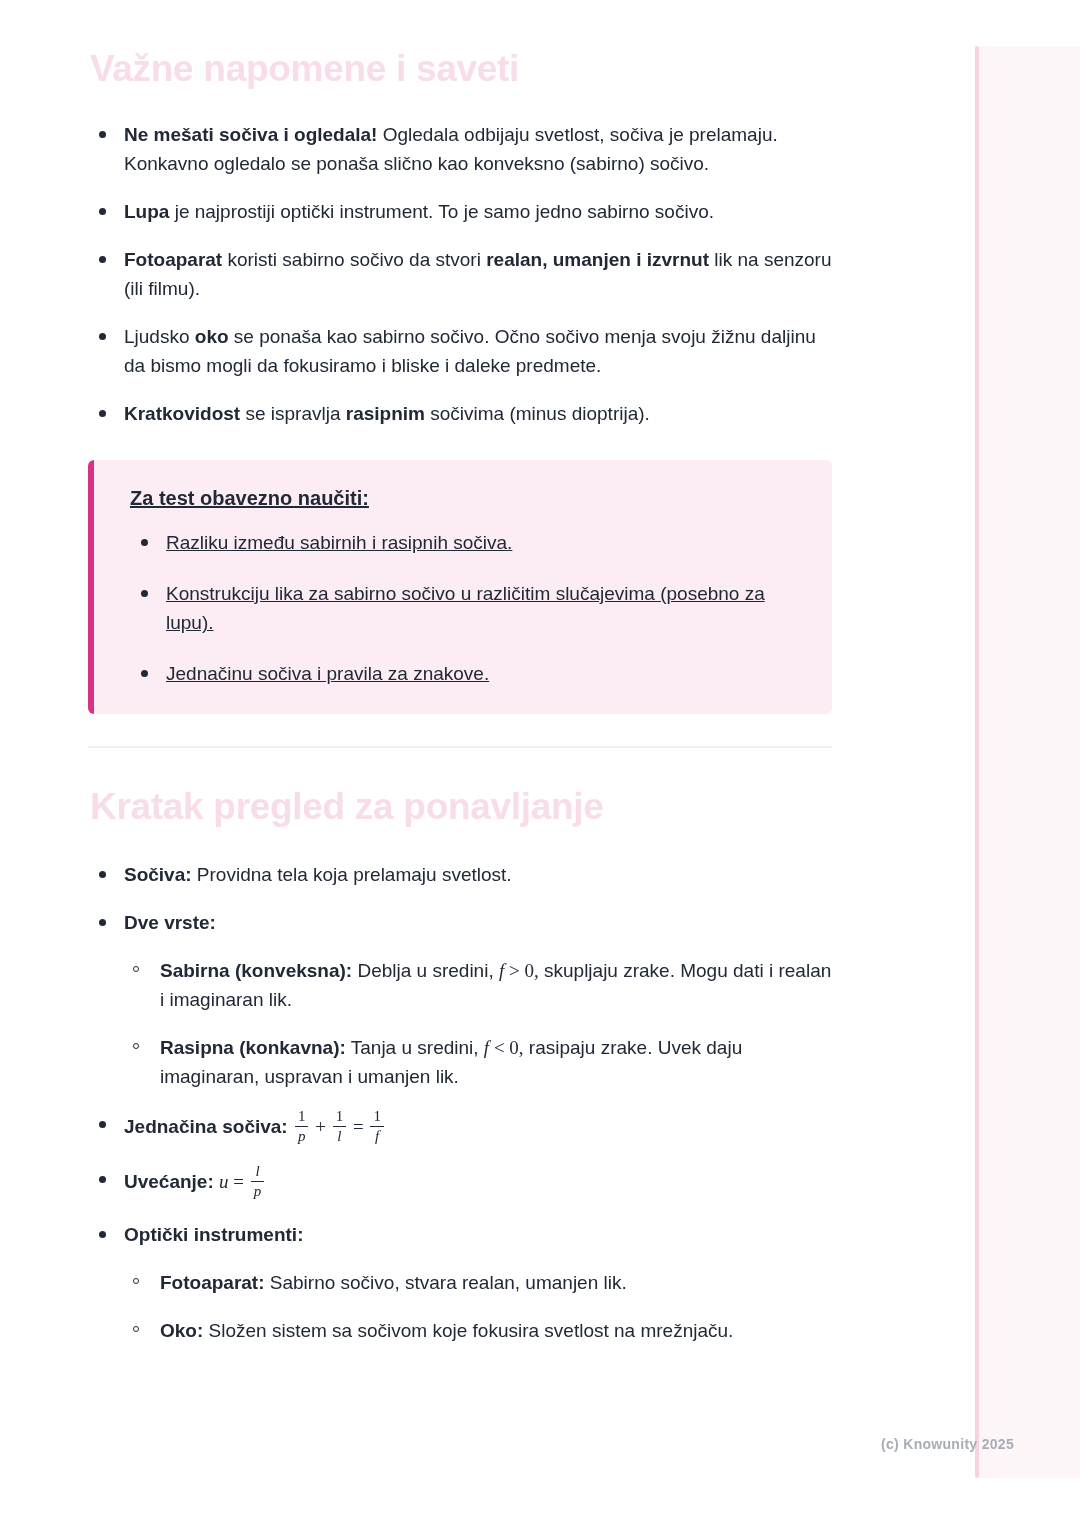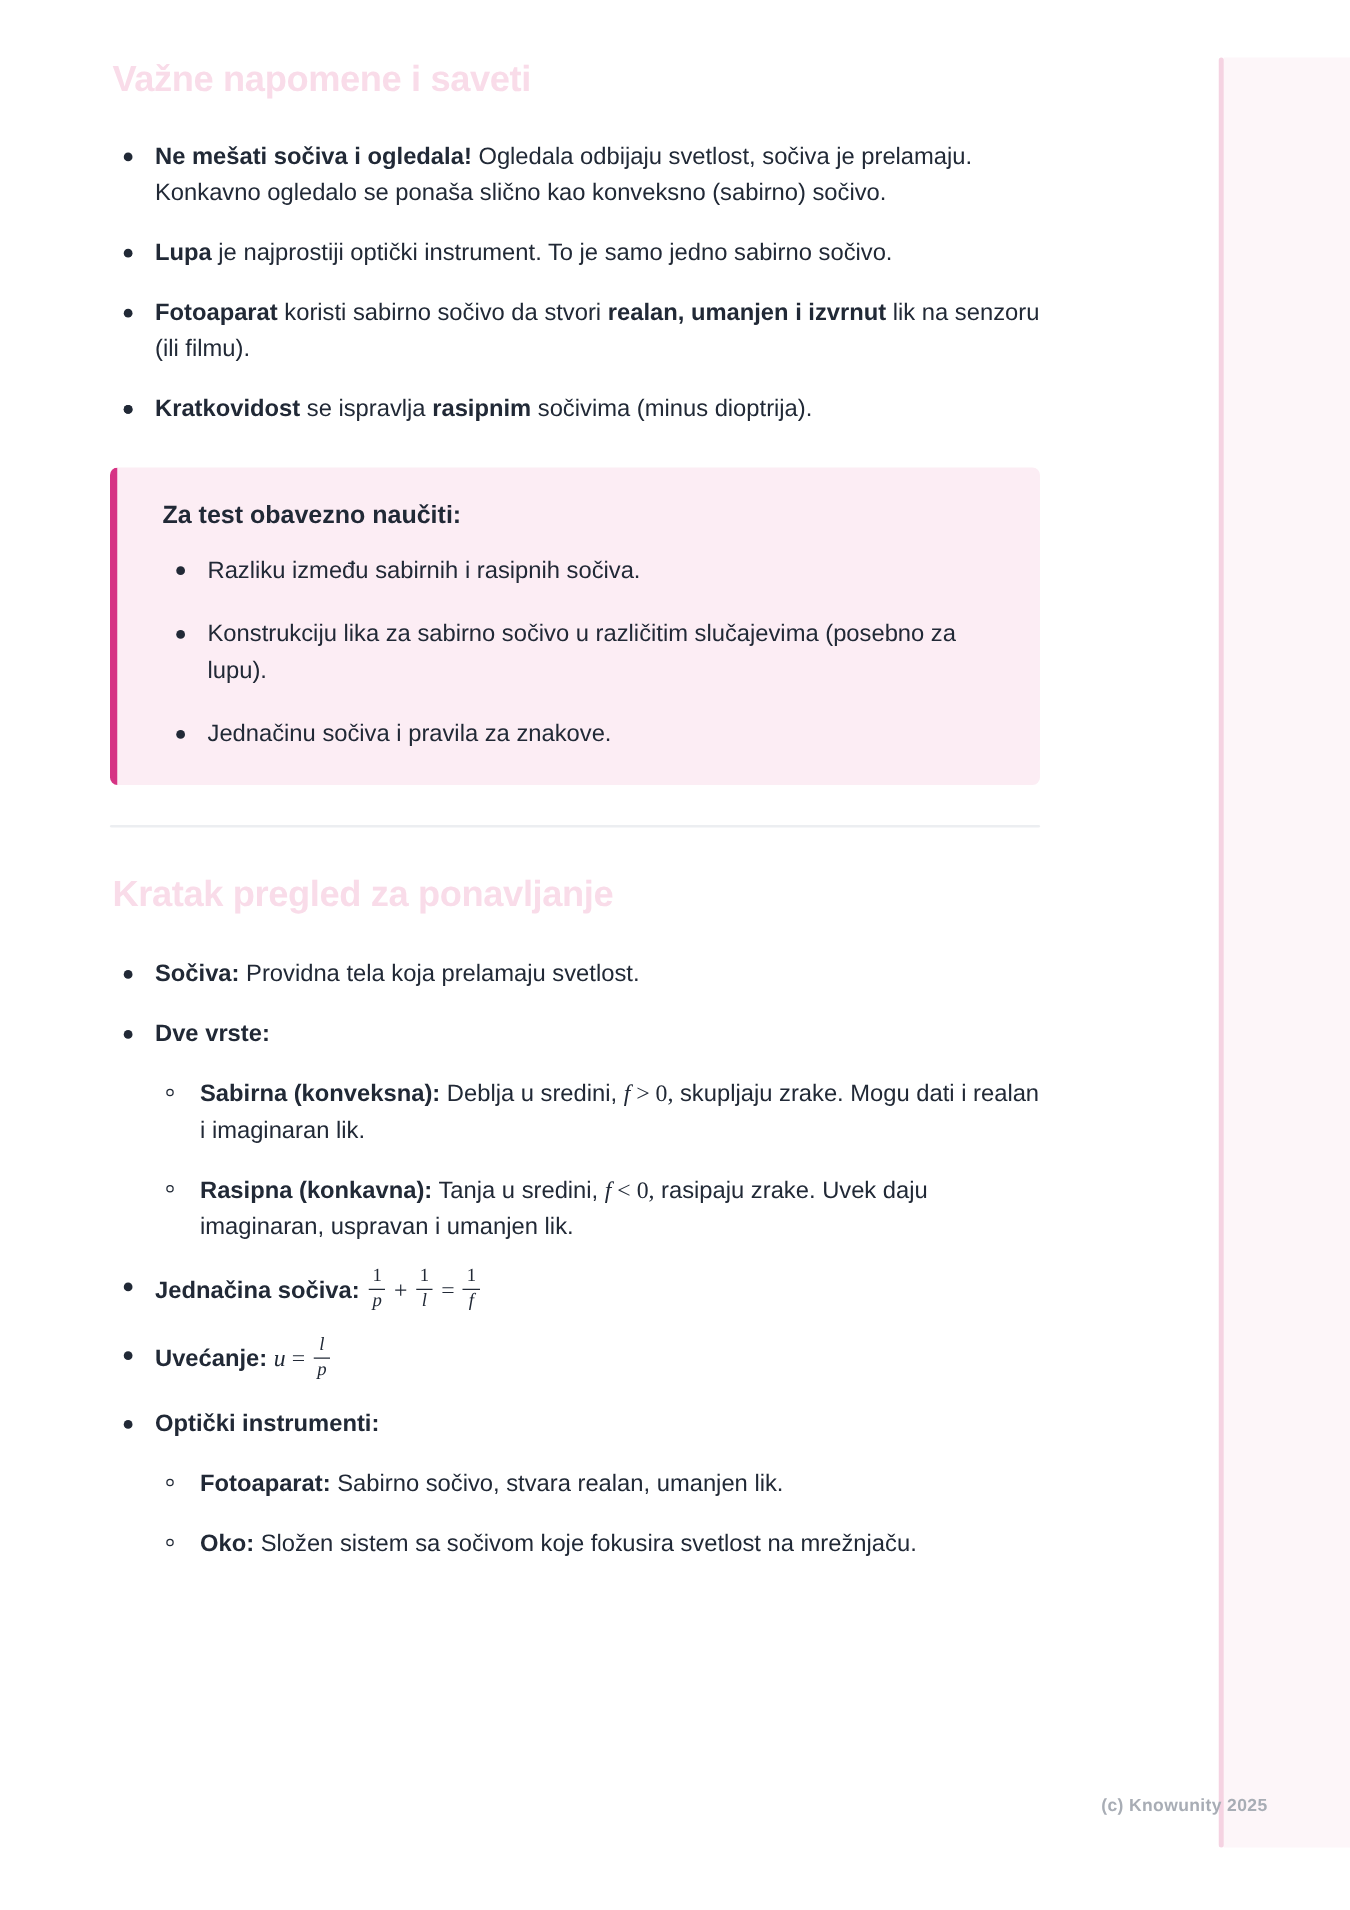--- a/index.html
+++ b/index.html
@@ -7,21 +7,21 @@
   body {
     position:relative;
     background:#ffffff;
     font-family:"Liberation Sans", sans-serif;
     color:#212936;
     overflow:hidden;
   }
   .page { position:absolute; left:88px; top:48px; width:744px; }
 
   .section-title {
-    font-size:29px;
+    font-size:37px;
     font-weight:700;
     color:#f9dce9;
     letter-spacing:-0.3px;
     margin:0 0 30px 2px;
   }
 
   ul.blist { list-style:none; }
   li.item {
     position:relative;
     font-size:19px;
@@ -56,20 +56,21 @@
   .frac .num { display:block; border-bottom:1.3px solid #212936; padding:0 3px 1px; }
   .frac .den { display:block; padding:1px 3px 0; }
   .frac .up { font-style:normal; }
 
   .callout {
     margin-top:32px;
     background:#fcedf4;
     border-left:6px solid #d63384;
     border-radius:6px;
     padding:27px 30px 26px 36px;
+    text-decoration:underline;
   }
   .callout-title { font-size:20px; font-weight:700; margin-bottom:18px; }
   .callout ul.blist li.item { margin-bottom:22px; }
   .callout ul.blist li.item:last-child { margin-bottom:0; }
   .callout .marker.m1 { width:7px; height:7px; top:11px; }
 
   .divider { height:2px; background:#eceef1; margin:32px 0 0 0; border-radius:1px; }
   .section2 { margin-top:38px; }
   .section2 .section-title { margin-bottom:32px; }
 
@@ -96,21 +97,21 @@
 <div class="accent-line"></div>
 
 <div class="page">
 
   <section>
     <h1 class="section-title">Važne napomene i saveti</h1>
     <ul class="blist">
         <li class="item l1"><span class="marker m1"></span><span class="txt"><span class="b">Ne mešati sočiva i ogledala!</span><span> Ogledala odbijaju svetlost, sočiva je prelamaju. Konkavno ogledalo se ponaša slično kao konveksno (sabirno) sočivo.</span></span></li>
         <li class="item l1"><span class="marker m1"></span><span class="txt"><span class="b">Lupa</span><span> je najprostiji optički instrument. To je samo jedno sabirno sočivo.</span></span></li>
         <li class="item l1"><span class="marker m1"></span><span class="txt"><span class="b">Fotoaparat</span><span> koristi sabirno sočivo da stvori </span><span class="b">realan, umanjen i izvrnut</span><span> lik na senzoru (ili filmu).</span></span></li>
-        <li class="item l1"><span class="marker m1"></span></li>
+        <li class="item l1"><span class="marker m1"></span><span class="txt"><span>Ljudsko </span><span class="b">oko</span><span> se ponaša kao sabirno sočivo. Očno sočivo menja svoju žižnu daljinu da bismo mogli da fokusiramo i bliske i daleke predmete.</span></span></li>
         <li class="item l1"><span class="marker m1"></span><span class="txt"><span class="b">Kratkovidost</span><span> se ispravlja </span><span class="b">rasipnim</span><span> sočivima (minus dioptrija).</span></span></li>
       </ul>
   </section>
 
   <div class="callout">
     <div class="callout-title">Za test obavezno naučiti:</div>
     <ul class="blist">
         <li class="item l1"><span class="marker m1"></span><span class="txt"><span>Razliku između sabirnih i rasipnih sočiva.</span></span></li>
         <li class="item l1"><span class="marker m1"></span><span class="txt"><span>Konstrukciju lika za sabirno sočivo u različitim slučajevima (posebno za lupu).</span></span></li>
         <li class="item l1"><span class="marker m1"></span><span class="txt"><span>Jednačinu sočiva i pravila za znakove.</span></span></li>

